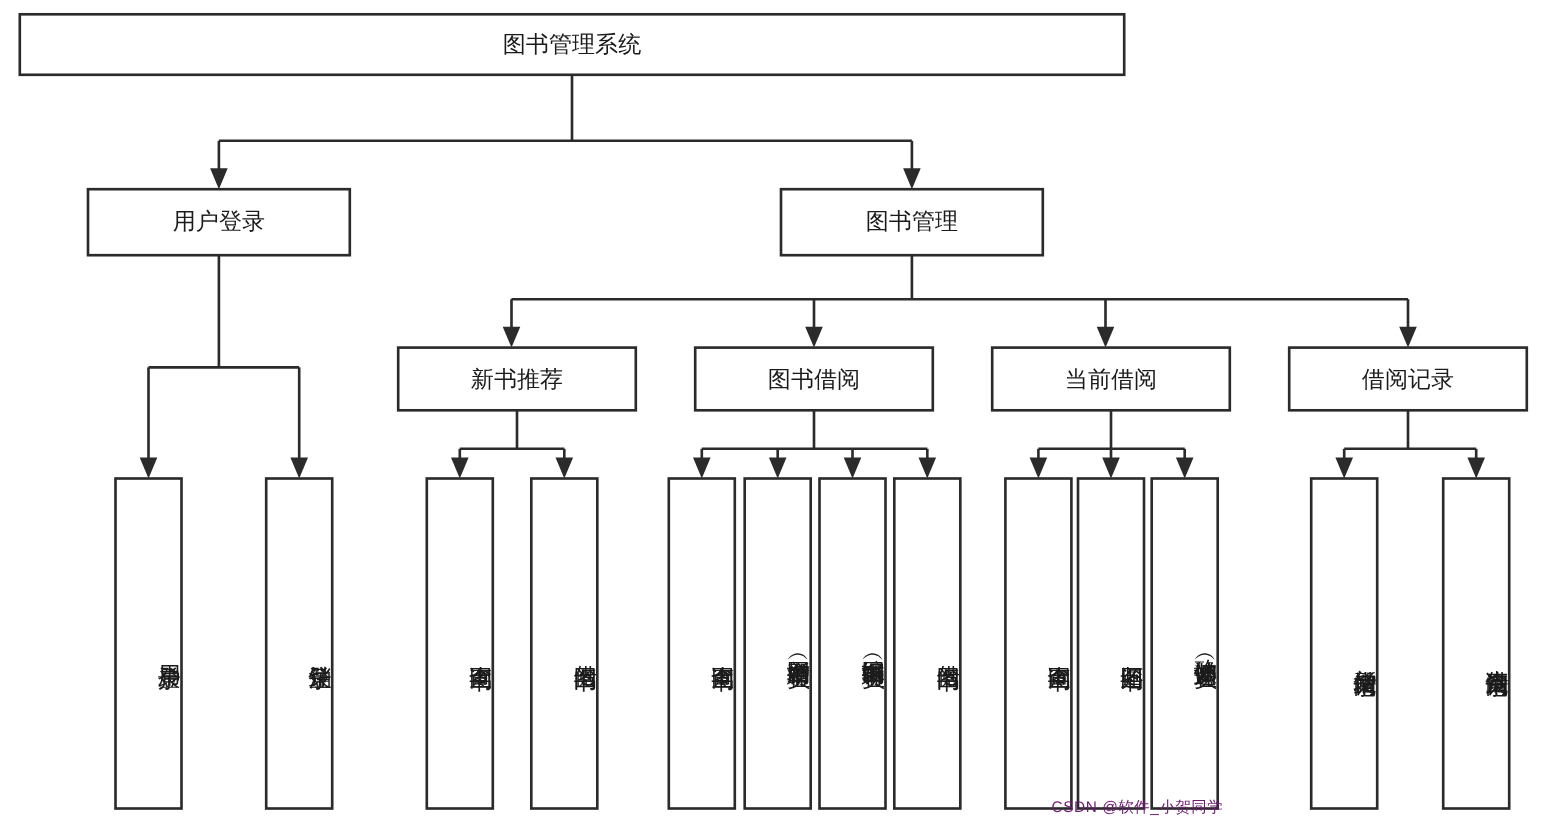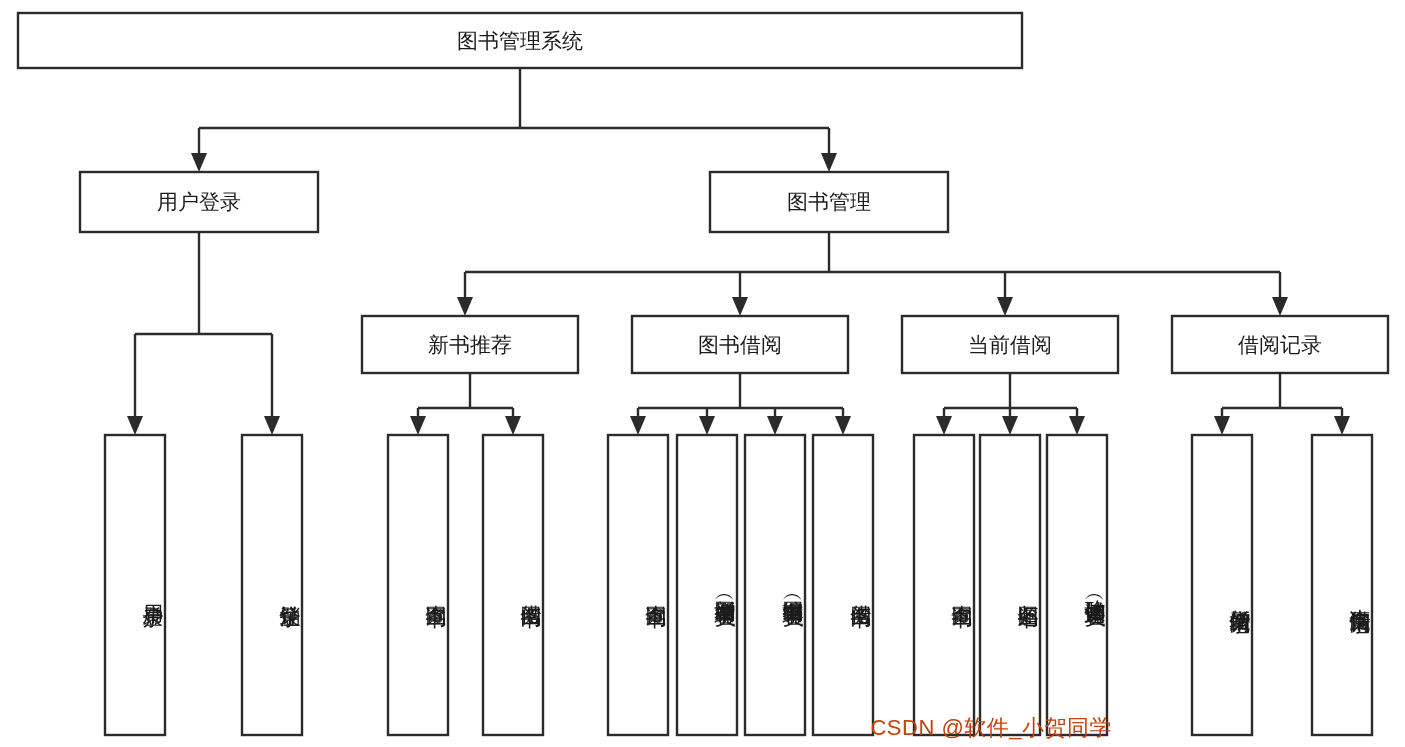--- a/index.html
+++ b/index.html
@@ -63,22 +63,22 @@
     line-height: 1.18;
     color: #1b1b1b;
     letter-spacing: 1px;
     white-space: nowrap;
     pointer-events: none;
   }
   .watermark {
     position: absolute;
     right: 14px;
     bottom: 4px;
-    font-size: 22px;
-    color: #c2410c;
+    font-size: 14px;
+    color: #701a75;
     font-family: "Liberation Sans", "DejaVu Sans", sans-serif;
     letter-spacing: 0.5px;
     white-space: nowrap;
   }
 </style>
 </head>
 <body>
 
 <div id="diagram-root">
 

